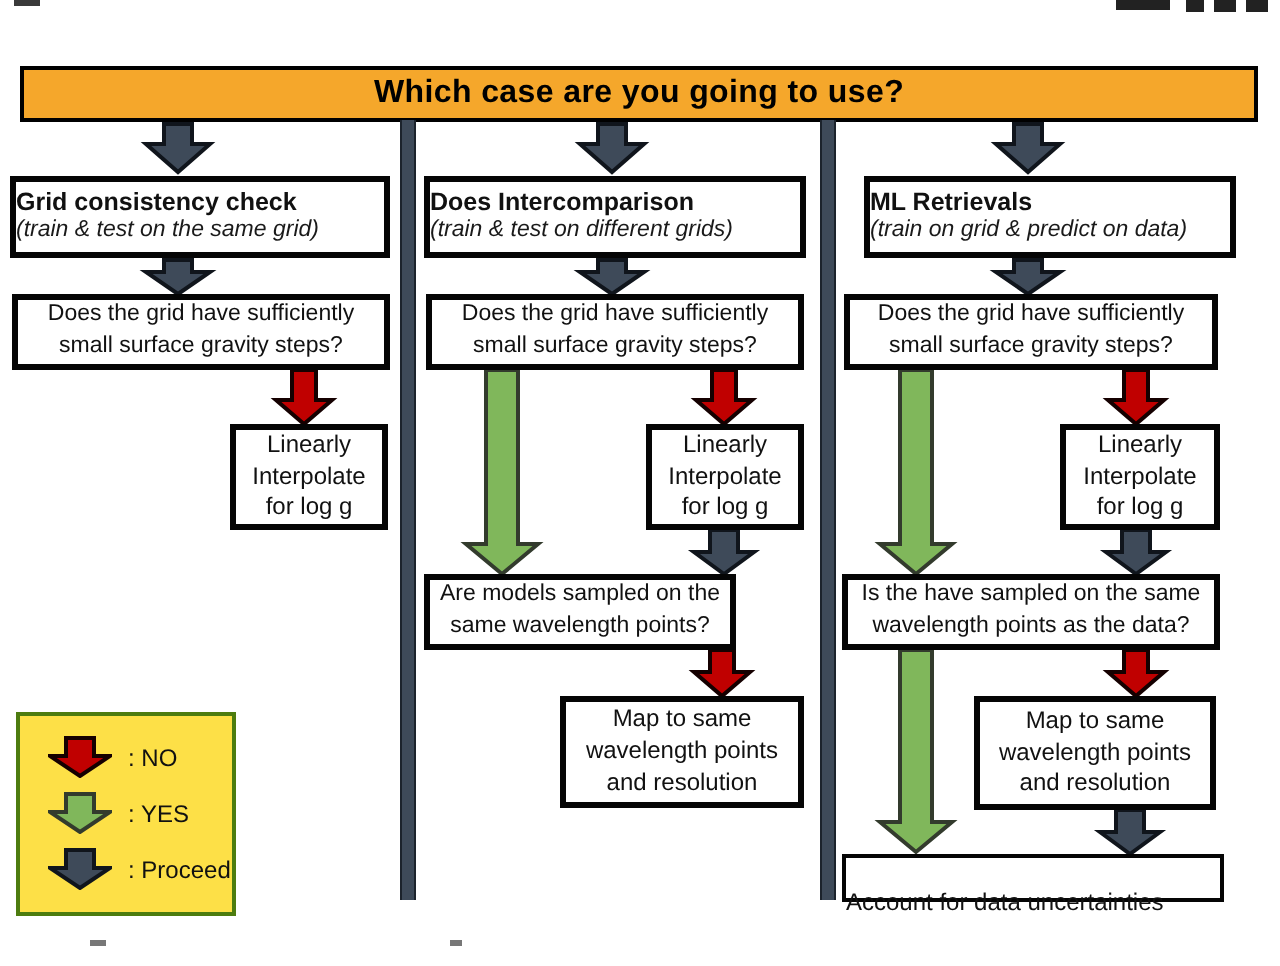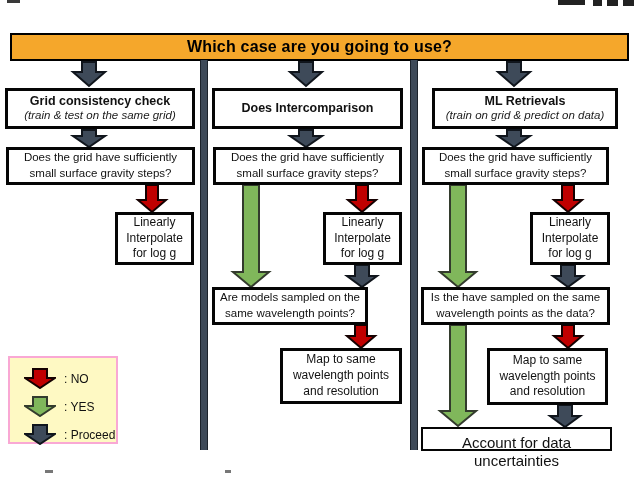--- a/index.html
+++ b/index.html
@@ -13,35 +13,35 @@
     left:10px;top:33px;width:615px;height:24px;
     background:#f5a72b;border:2px solid #000;
     display:flex;align-items:center;justify-content:center;
     font-weight:bold;font-size:16px;color:#000;letter-spacing:.2px;
   }
   
   .divider{width:6px;background:#3e4a59;border-left:1px solid #1c232c;border-right:1px solid #1c232c;}
   
   .fbox{
     background:#fff;border:3px solid #050505;
-    display:flex;flex-direction:column;align-items:center;justify-content:center;
+    display:flex;flex-direction:column;align-items:flex-start;justify-content:center;
     text-align:center;box-sizing:border-box;
   }
   .fbox.thin{border-width:2px;}
   .htitle{font-weight:bold;font-size:12.5px;line-height:1.25;}
   .hsub{font-style:italic;font-size:11.5px;line-height:1.2;color:#1a1a1a;}
   .qtext{font-size:11.5px;line-height:1.35;padding:0 2px;}
   .itext{font-size:12px;line-height:1.3;}
   .mtext{font-size:12px;line-height:1.32;}
-  .atext{font-size:15px;line-height:1.2;margin-top:25px;}
+  .atext{font-size:12px;line-height:1.2;margin-top:25px;}
   .arw{position:absolute;overflow:visible;}
   
   .legend{
-    left:8px;top:356px;width:110px;height:88px;
-    background:#fef9c3;border:2px solid #f9a8d4;box-sizing:border-box;
+    left:8px;top:356px;width:110px;height:102px;
+    background:#fde047;border:2px solid #4d7c0f;box-sizing:border-box;
   }
   .legend-row{position:absolute;display:flex;align-items:center;}
   .legend-label{font-size:12px;color:#111;margin-left:8px;white-space:nowrap;}
   
   .frag{background:#3a3a3a;}
 </style>
 </head>
 <body>
 
 <div class="canvas">
@@ -126,20 +126,21 @@
   </div>
   <div class="abs fbox" style="left:6px;top:147px;width:189px;height:38px">
     <div class="qtext">Does the grid have sufficiently small surface gravity steps?</div>
   </div>
   <div class="abs fbox" style="left:115px;top:212px;width:79px;height:53px">
     <div class="itext">Linearly Interpolate for log g</div>
   </div>
 
   <div class="abs fbox" style="left:212px;top:88px;width:191px;height:41px">
     <div class="htitle">Does Intercomparison</div>
+    <div class="hsub">(train &amp; test on different grids)</div>
   </div>
   <div class="abs fbox" style="left:213px;top:147px;width:189px;height:38px">
     <div class="qtext">Does the grid have sufficiently small surface gravity steps?</div>
   </div>
   <div class="abs fbox" style="left:323px;top:212px;width:79px;height:53px">
     <div class="itext">Linearly Interpolate for log g</div>
   </div>
   <div class="abs fbox" style="left:212px;top:287px;width:156px;height:38px">
     <div class="qtext">Are models sampled on the same wavelength points?</div>
   </div>

